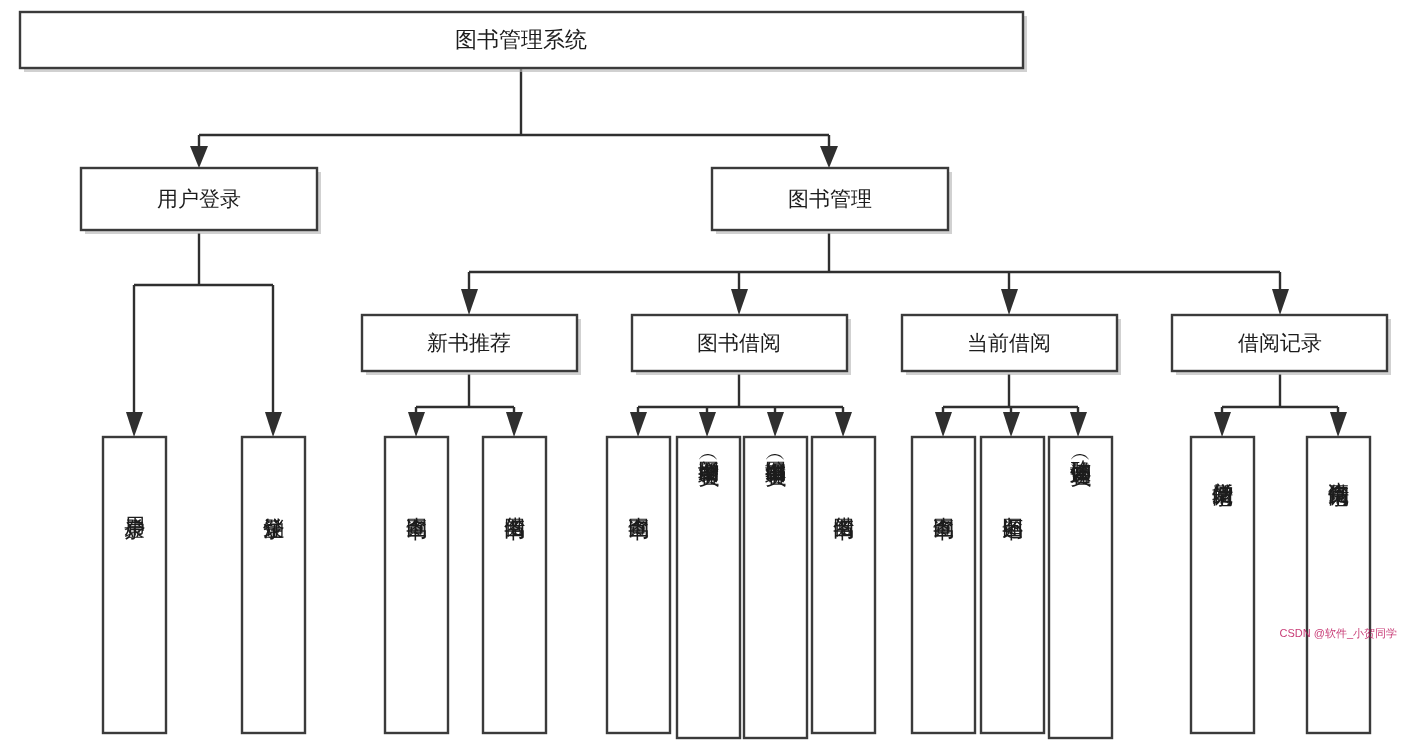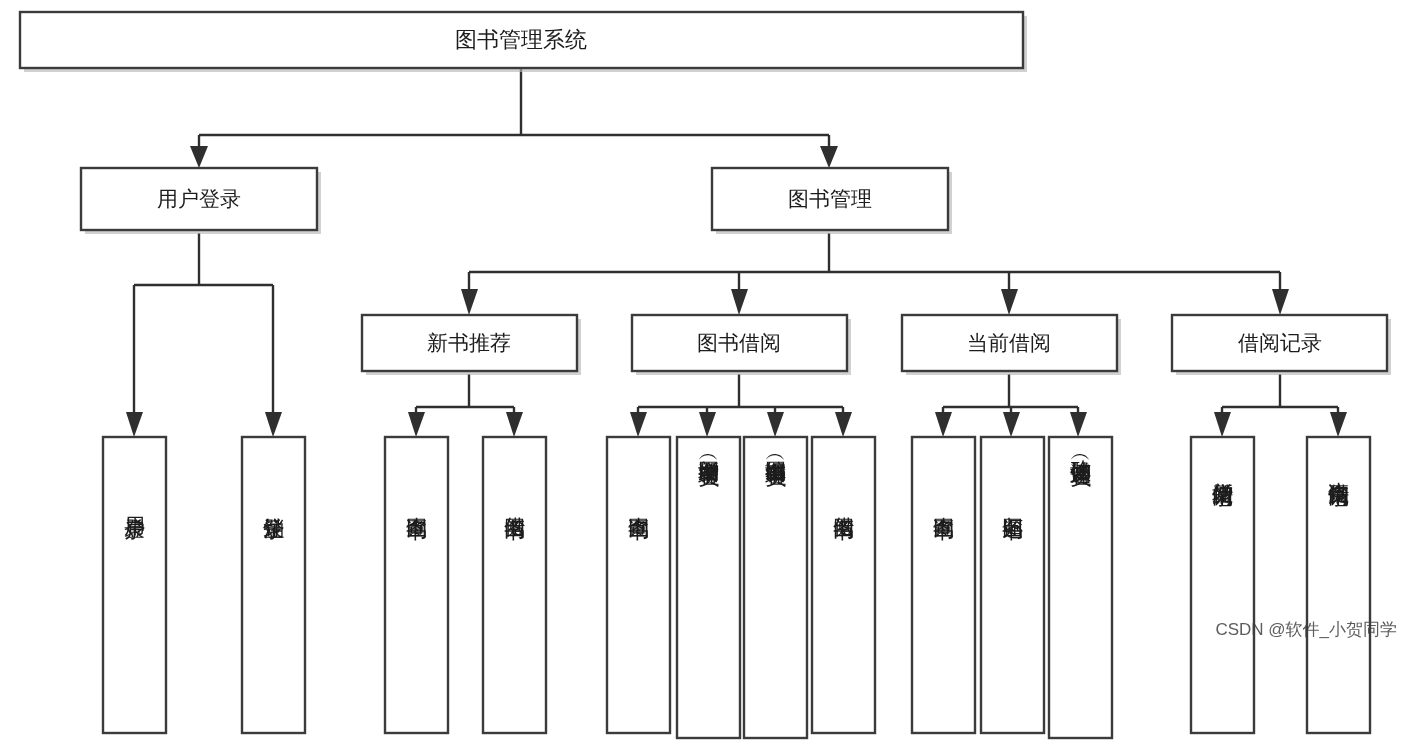--- a/index.html
+++ b/index.html
@@ -77,22 +77,22 @@
     line-height: 1.06;
     color: #1c1c1c;
     letter-spacing: 1px;
     white-space: nowrap;
   }
   .watermark {
     position: absolute;
     right: 8px;
     bottom: 6px;
     font-family: "Liberation Sans", "DejaVu Sans", sans-serif;
-    font-size: 17px;
-    color: #404040;
+    font-size: 11px;
+    color: #be185d;
     opacity: 0.85;
     user-select: none;
     white-space: nowrap;
   }
 </style>
 </head>
 <body>
 
 <div id="diagram-root">
 

